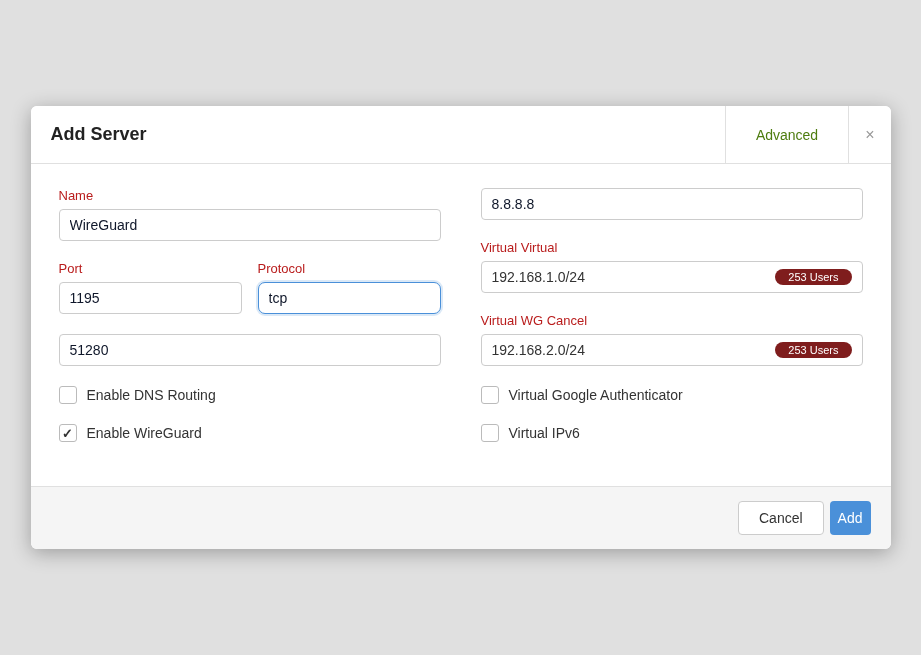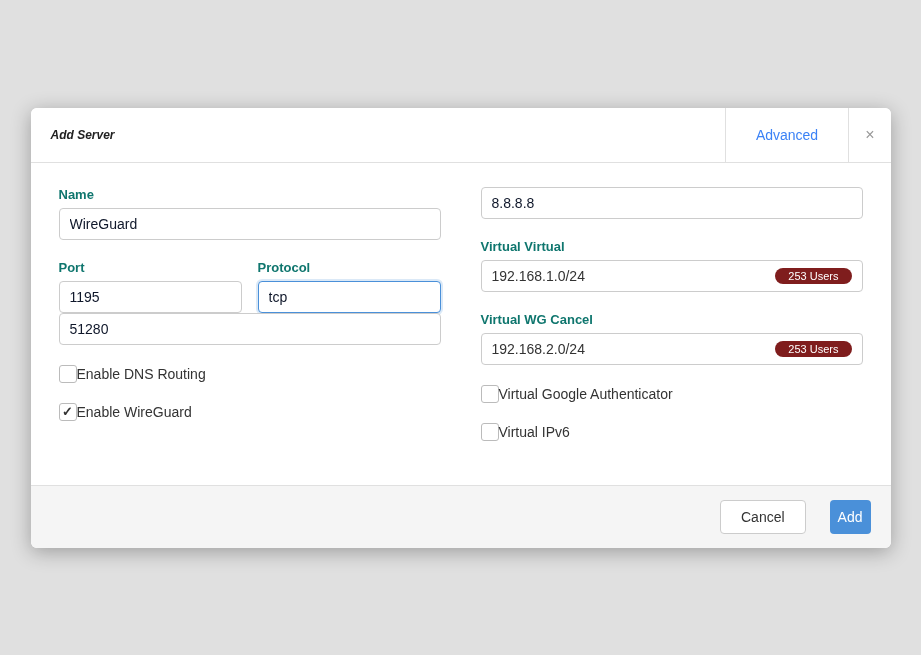--- a/index.html
+++ b/index.html
@@ -36,35 +36,34 @@
     }
 
     .dialog-title-area {
       flex: 1;
       padding: 18px 20px;
       display: flex;
       align-items: center;
     }
 
     .dialog-title {
-      font-size: 12px;
+      font-size: 18px;
       font-weight: 700;
       color: #222;
-      font-style: italic;
     }
 
     .dialog-tabs {
       display: flex;
       align-items: stretch;
     }
 
     .tab {
       padding: 18px 30px;
       cursor: pointer;
-      color: #3b82f6;
+      color: #4d7c0f;
       font-size: 14px;
       border-left: 1px solid #e0e0e0;
       display: flex;
       align-items: center;
     }
 
     .close-btn {
       padding: 18px 16px;
       cursor: pointer;
       color: #999;
@@ -80,43 +79,45 @@
       grid-template-columns: 1fr 1fr;
       gap: 0 40px;
     }
 
     .field-group {
       margin-bottom: 20px;
     }
 
     .field-label {
       font-size: 13px;
-      color: #0f766e;
+      color: #b91c1c;
       margin-bottom: 6px;
-      font-weight: 700;
+      font-weight: 400;
     }
 
     .field-input {
       width: 100%;
       border: 1px solid #ccc;
       border-radius: 4px;
       padding: 7px 10px;
       font-size: 14px;
       color: #0f172a;
       outline: none;
     }
 
     .field-input.active {
       border-color: #4a90d9;
       box-shadow: 0 0 0 2px rgba(74,144,217,0.2);
+      border-radius: 7px;
     }
 
     .inline-fields {
       display: flex;
       gap: 16px;
+      margin-bottom: 20px;
     }
 
     .inline-field {
       flex: 1;
     }
 
     .input-with-badge {
       display: flex;
       align-items: flex-start;
       border: 1px solid #ccc;
@@ -141,20 +142,21 @@
       border-radius: 10px;
       padding: 2px 13px;
       white-space: nowrap;
       margin-left: 8px;
     }
 
     .checkbox-group {
       display: flex;
       align-items: center;
       margin-bottom: 20px;
+      gap: 10px;
     }
 
     .checkbox-wrapper {
       width: 18px;
       height: 18px;
       border: 1px solid #bbb;
       border-radius: 3px;
       display: flex;
       align-items: center;
       justify-content: center;
@@ -180,21 +182,21 @@
       color: #333;
       cursor: pointer;
     }
 
     .dialog-footer {
       background: #f5f5f5;
       border-top: 1px solid #e0e0e0;
       padding: 14px 20px;
       display: flex;
       justify-content: flex-end;
-      gap: 24px;
+      gap: 6px;
     }
 
     .btn-cancel {
       background: #fff;
       border: 1px solid #ccc;
       border-radius: 4px;
       padding: 8px 20px;
       font-size: 14px;
       color: #333;
       cursor: pointer;

